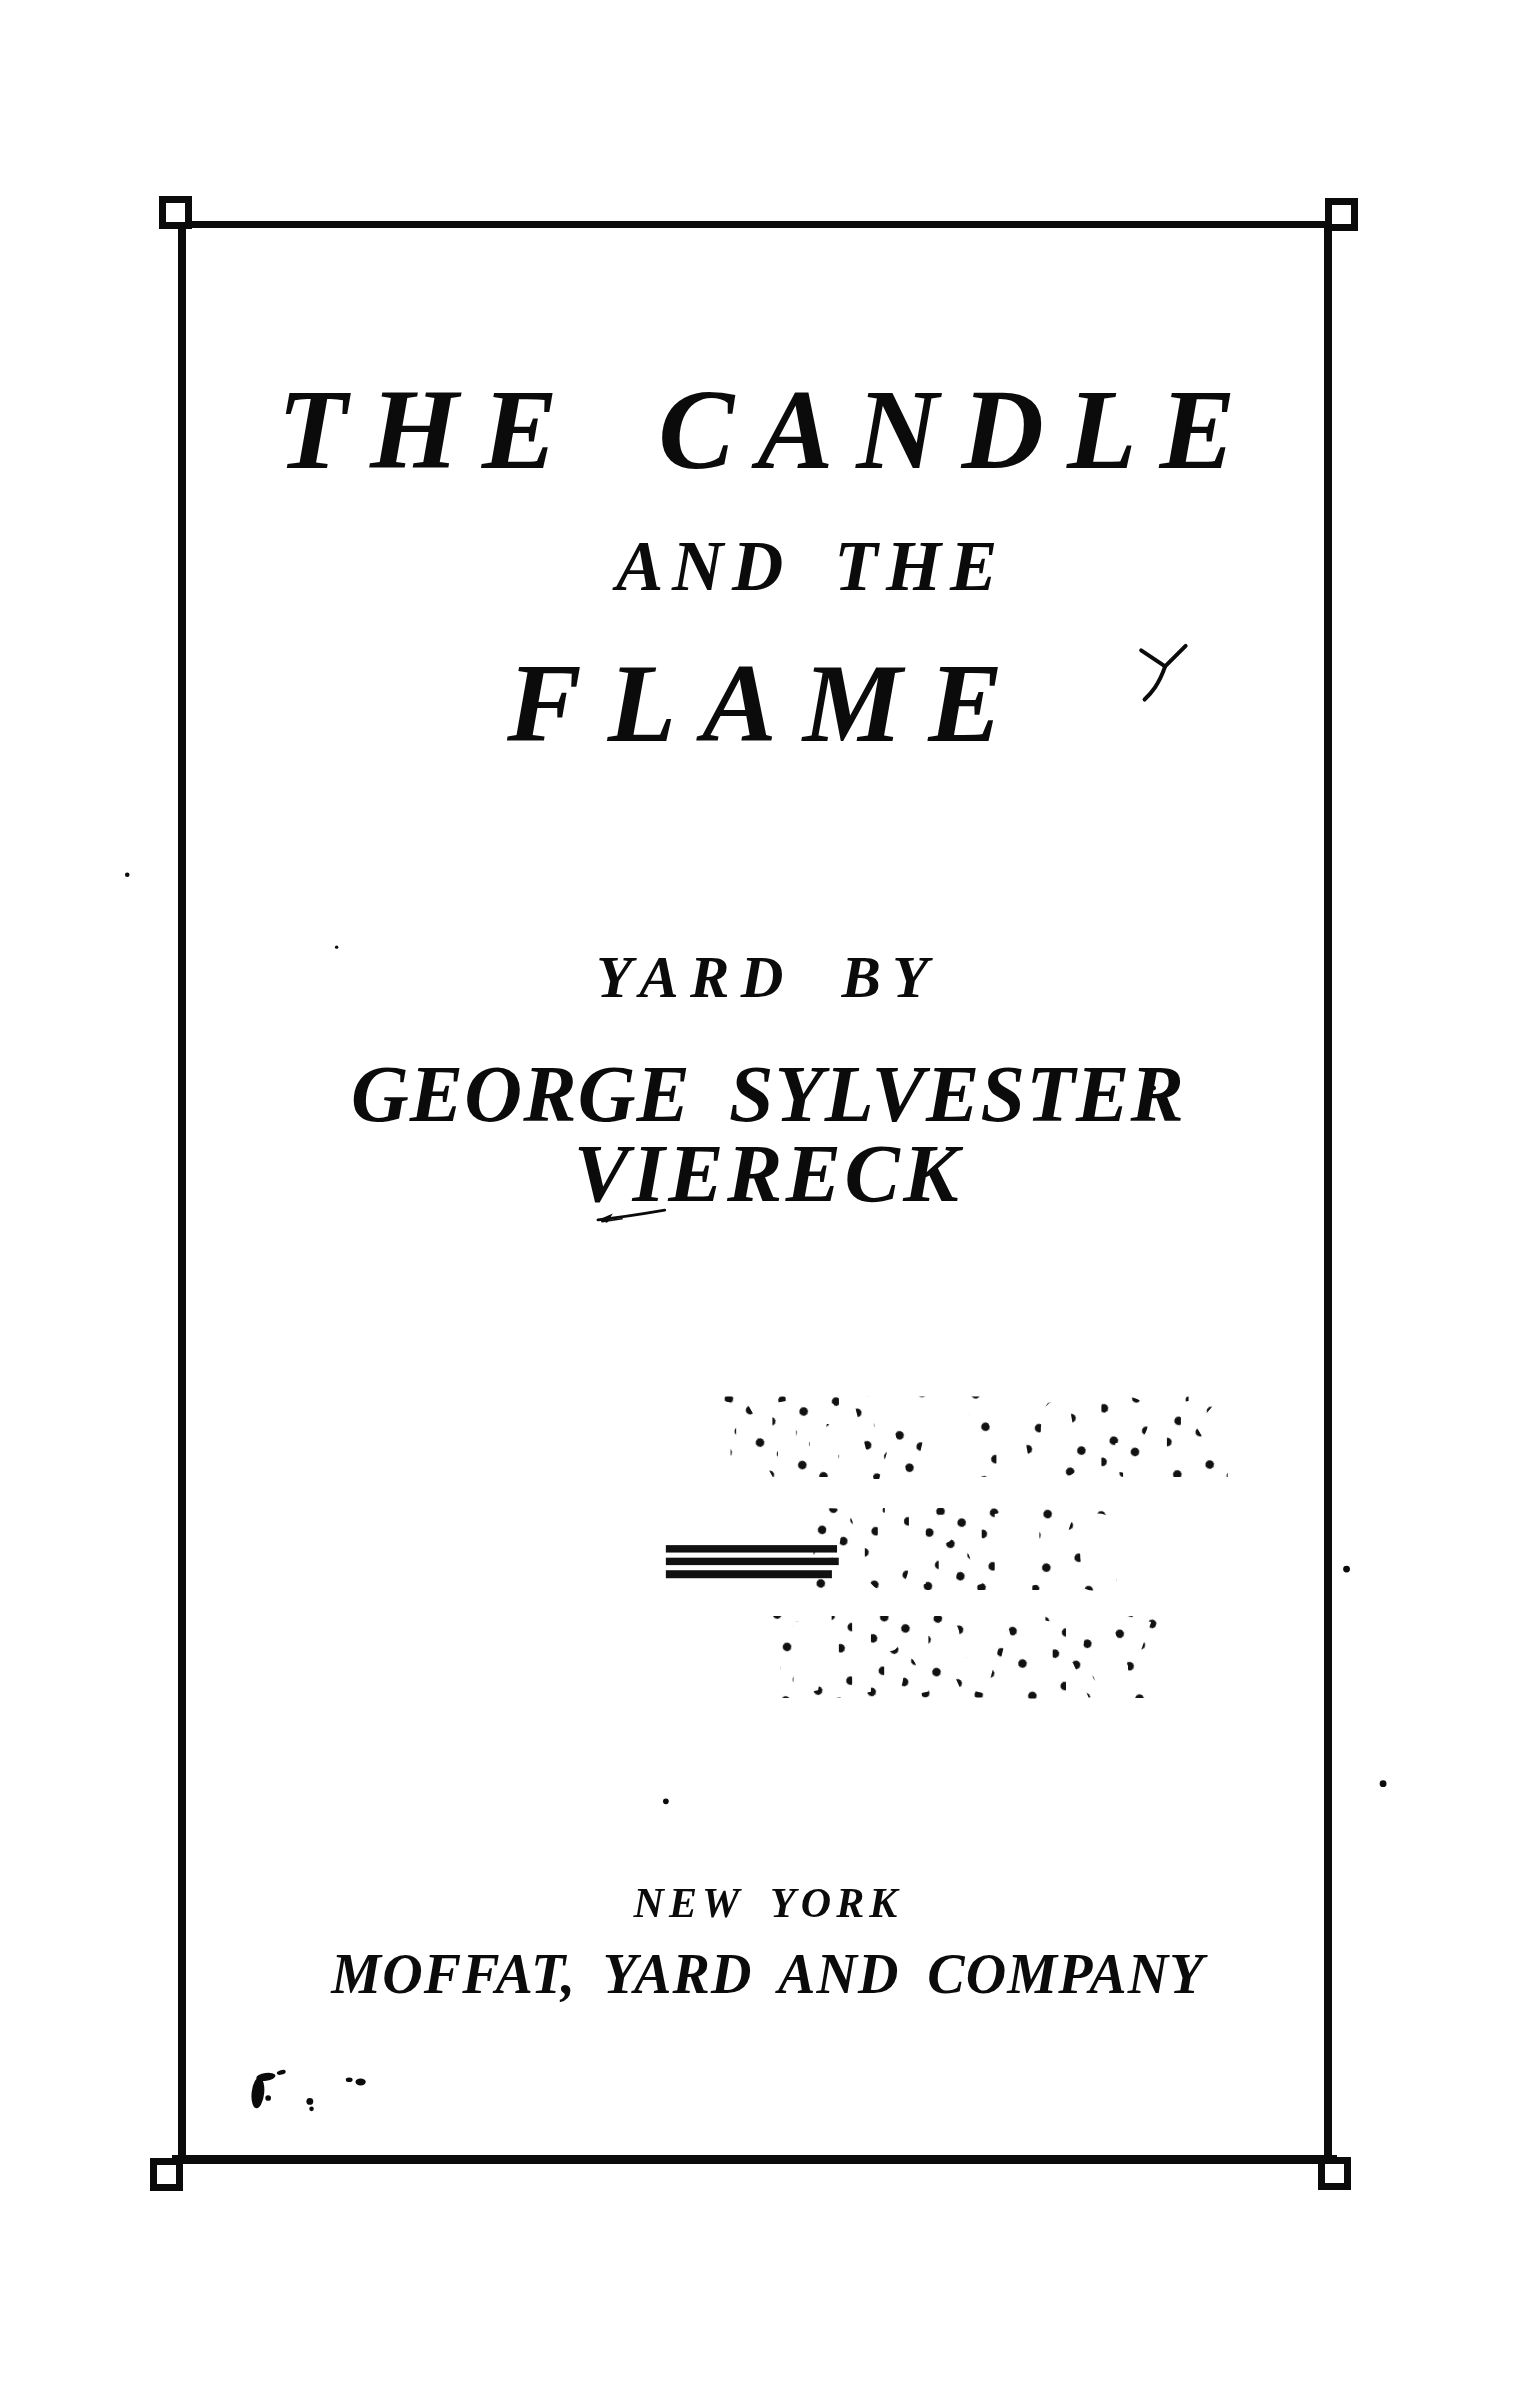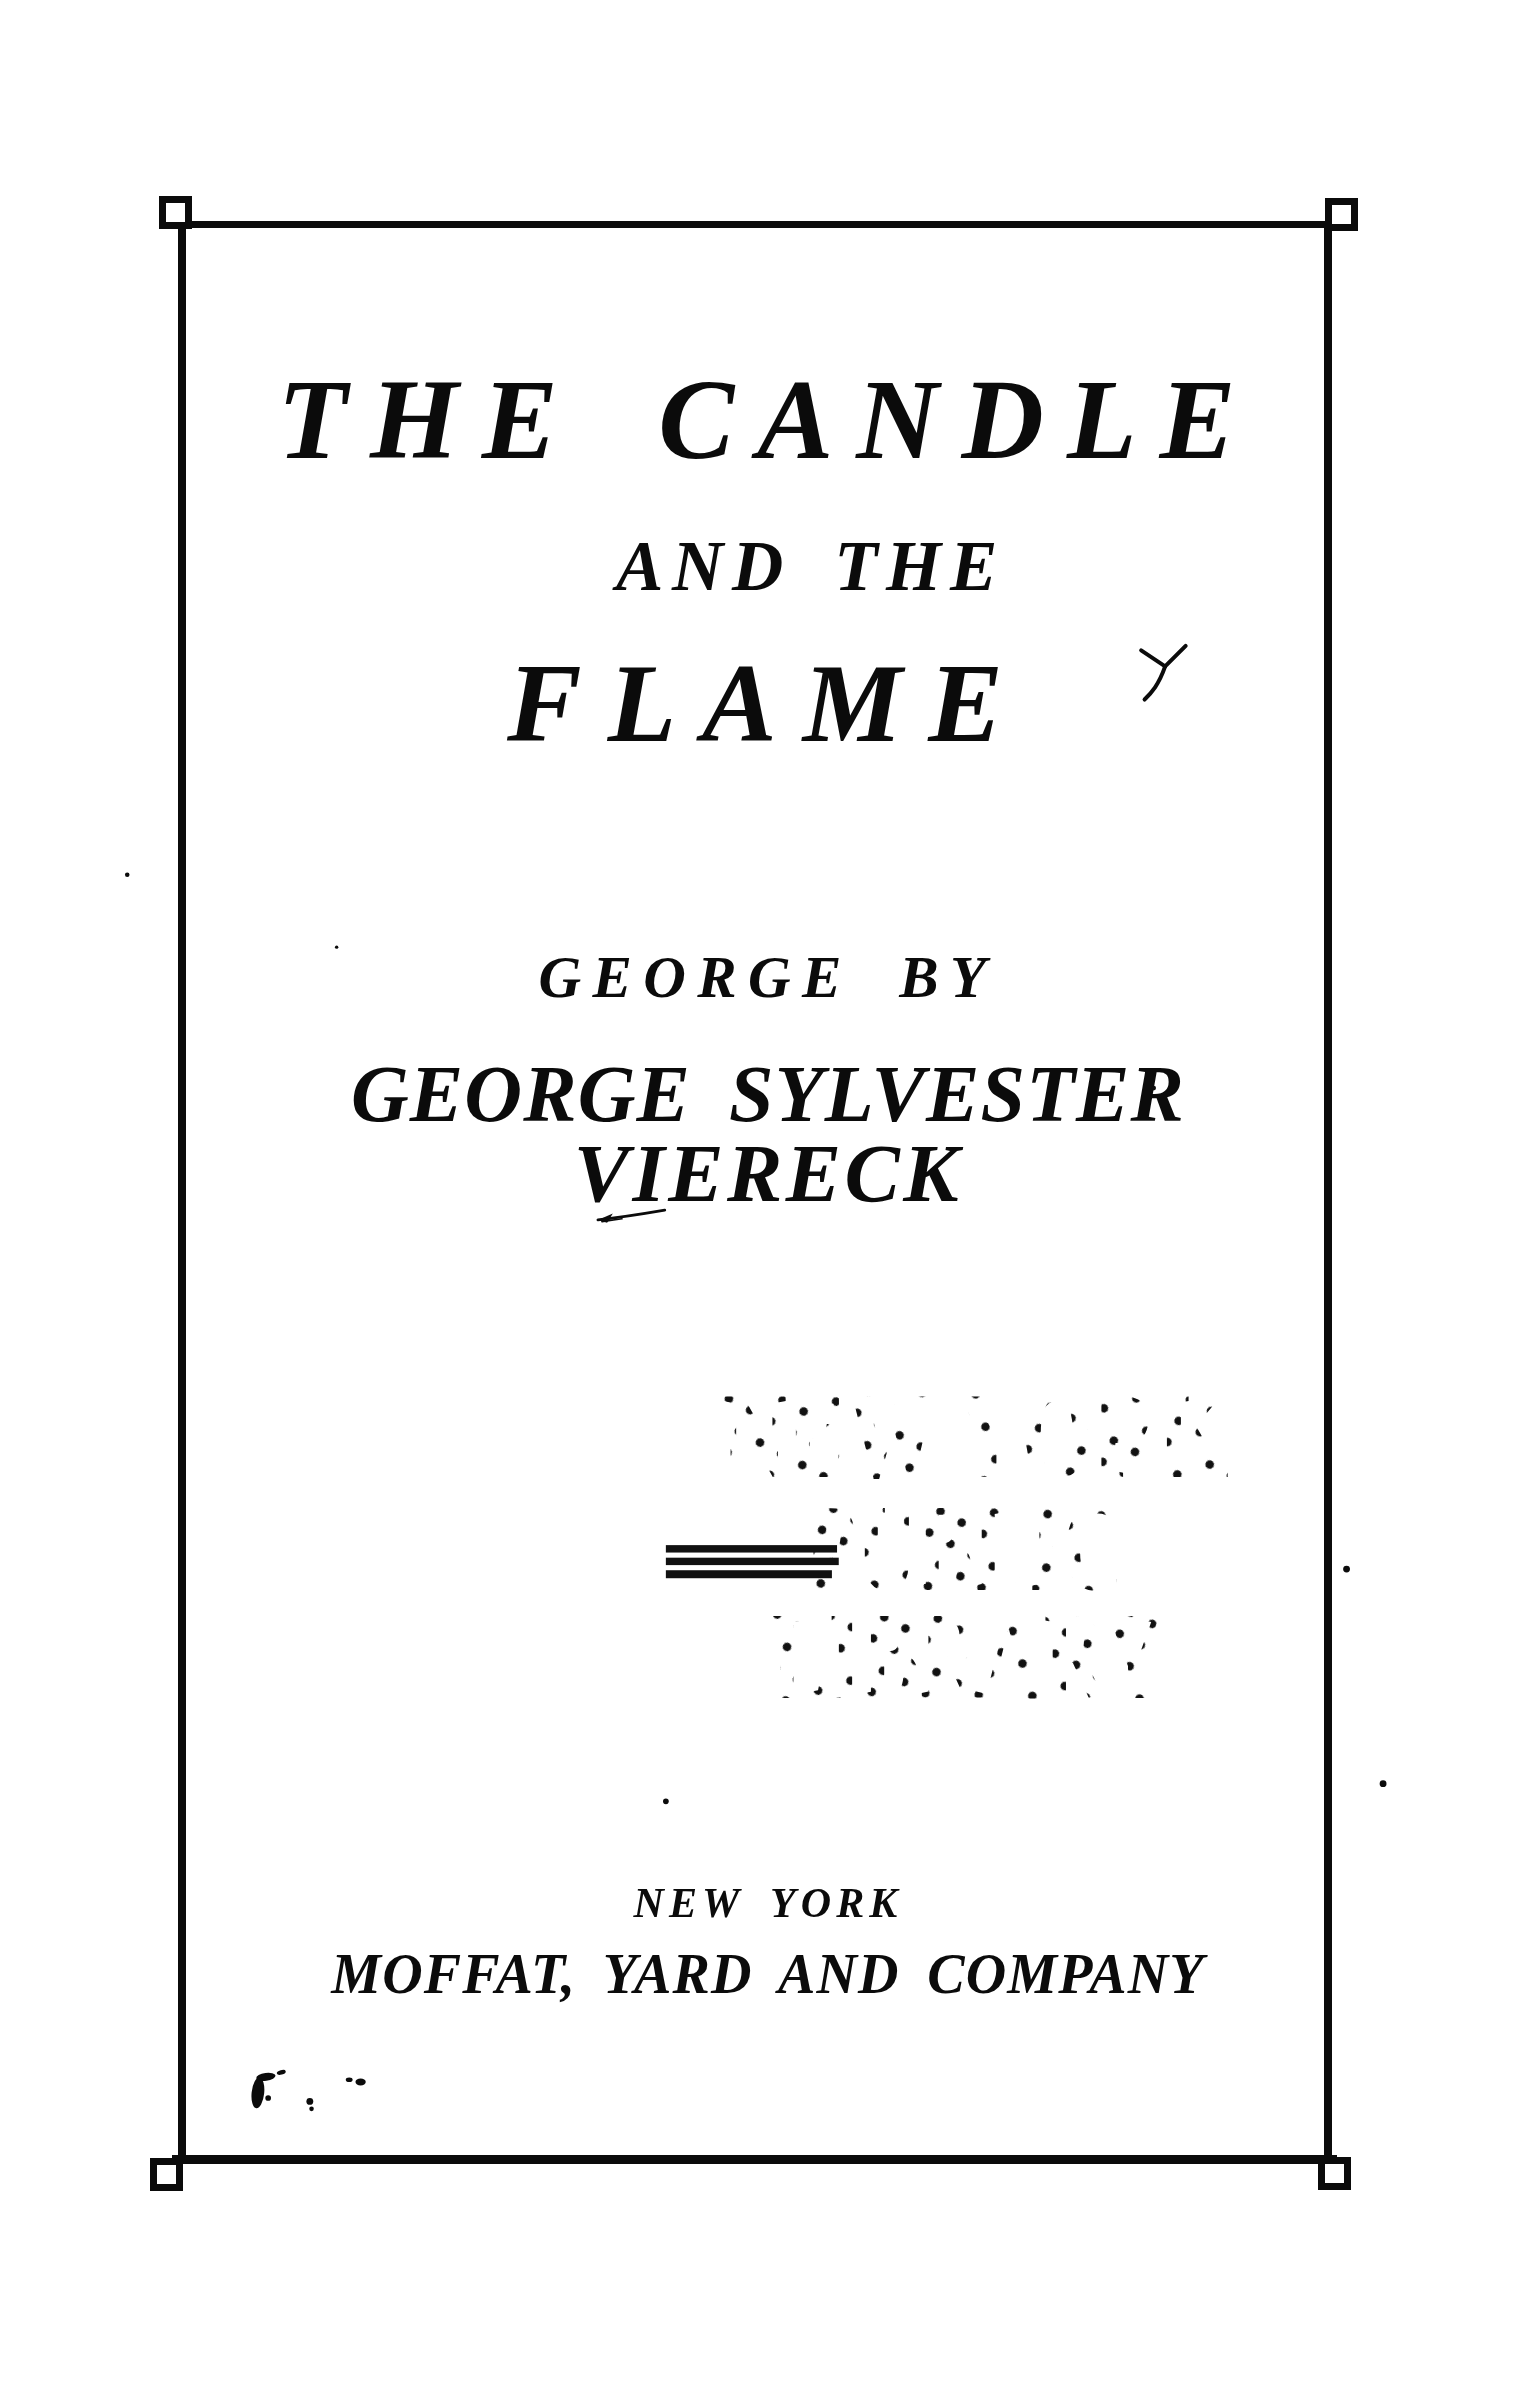--- a/index.html
+++ b/index.html
@@ -25,21 +25,21 @@
   .corner-tl{left:159px;top:196px;}
   .corner-tr{left:1325px;top:198px;}
   .corner-bl{left:150px;top:2158px;}
   .corner-br{left:1318px;top:2157px;}
   
   .tline{
     position:absolute;left:0;width:100%;
     text-align:center;line-height:1;white-space:nowrap;
     font-style:italic;font-weight:bold;color:var(--ink,#0b0b0b);
   }
-  .title1{top:363px;font-size:114px;letter-spacing:23px;word-spacing:26px;}
+  .title1{top:373px;font-size:114px;letter-spacing:23px;word-spacing:26px;}
   .title2{top:531px;font-size:71px;letter-spacing:8.6px;word-spacing:16px;margin-left:43px;}
   .title3{top:647px;font-size:112px;letter-spacing:26px;}
   .byline{top:948px;font-size:59px;letter-spacing:11.4px;word-spacing:20.5px;}
   .author1{top:1054px;font-size:80px;letter-spacing:1.1px;word-spacing:17px;}
   .author2{top:1132px;font-size:83px;letter-spacing:3.4px;}
   .imprint-city{top:1882px;font-size:42px;letter-spacing:5.1px;word-spacing:11.4px;}
   .imprint-publisher{top:1946px;font-size:56px;letter-spacing:1.1px;word-spacing:12.6px;}
   .imprint-year{top:2025px;font-size:50px;letter-spacing:2.9px;}
   
   .overlay{position:absolute;left:0;top:0;width:1536px;height:2401px;}
@@ -62,21 +62,21 @@
   <div class="frame-line frame-left"></div>
   <div class="frame-line frame-right"></div>
   <div class="corner corner-tl"></div>
   <div class="corner corner-tr"></div>
   <div class="corner corner-bl"></div>
   <div class="corner corner-br"></div>
 
   <div class="tline title1">THE CANDLE</div>
   <div class="tline title2">AND THE</div>
   <div class="tline title3">FLAME</div>
-  <div class="tline byline">GEORGE BY</div>
+  <div class="tline byline">YARD BY</div>
   <div class="tline author1">GEORGE SYLVESTER</div>
   <div class="tline author2">VIERECK</div>
   <div class="tline imprint-city">NEW YORK</div>
   <div class="tline imprint-publisher">MOFFAT, YARD AND COMPANY</div>
 
   <svg class="overlay" viewBox="0 0 2692 4208" xmlns="http://www.w3.org/2000/svg">
     <defs>
       <pattern id="stampDots" width="42" height="42" patternUnits="userSpaceOnUse" patternTransform="rotate(28)">
         <circle class="stamp-dot" cx="11" cy="11" r="7.5"></circle>
       </pattern>

